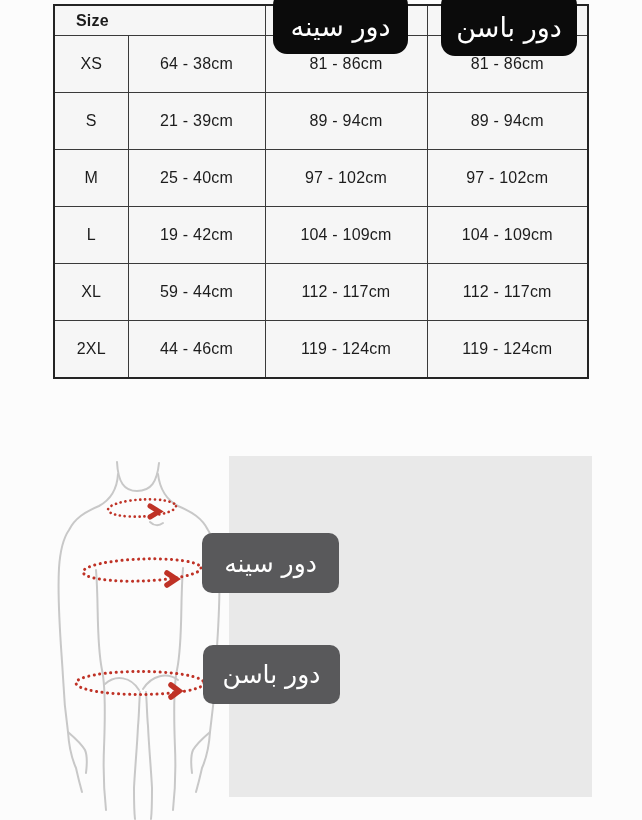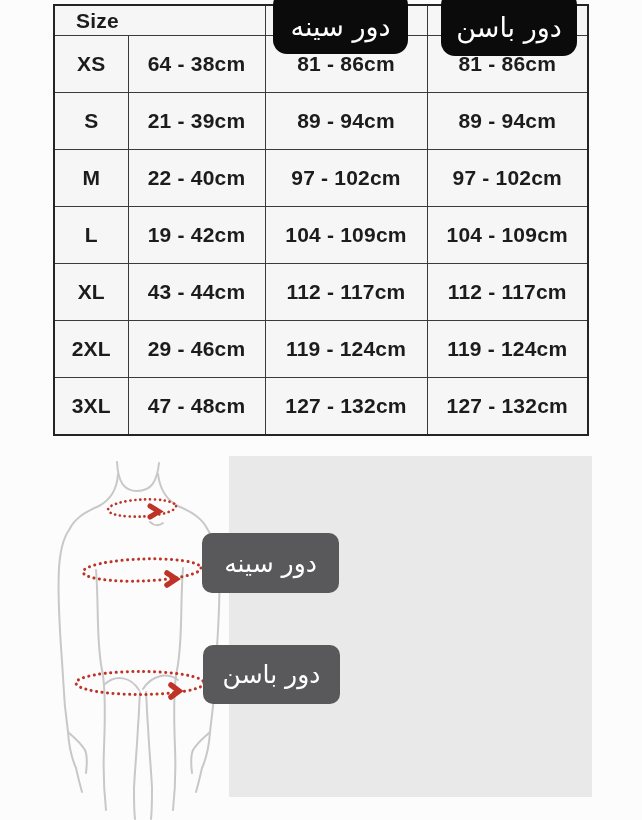--- a/index.html
+++ b/index.html
@@ -10,25 +10,25 @@
   }
   
   .size-table{
     position:absolute;left:53px;top:4px;z-index:1;
     border-collapse:collapse;table-layout:fixed;
     background:#f6f6f6;border:2px solid #242424;
   }
   .size-table td{
     border:1.5px solid #3a3a3a;
     text-align:center;vertical-align:middle;
-    font-size:21px;color:#1c1c1c;padding:0;
+    font-size:16px;color:#1c1c1c;padding:0;
     letter-spacing:.2px;
   }
   .head-row td{height:29px;}
-  .data-row td{height:56px;font-weight:bold;}
+  .data-row td{height:56px;}
   .size-head{
     text-align:left !important;padding-left:21px !important;
     font-weight:bold;font-size:20px;color:#111;
   }
   
   .hdr-badge{
     position:absolute;top:-9px;z-index:3;
     background:#0b0b0b;color:#ffffff;border-radius:14px;
     display:flex;align-items:center;justify-content:center;
     font-family:"DejaVu Sans",sans-serif;font-size:27px;
@@ -72,47 +72,41 @@
     <td>81 - 86cm</td>
   </tr>
   <tr class="data-row">
     <td>S</td>
     <td>21 - 39cm</td>
     <td>89 - 94cm</td>
     <td>89 - 94cm</td>
   </tr>
   <tr class="data-row">
     <td>M</td>
-    <td>22 - 40cm</td>
+    <td>25 - 40cm</td>
     <td>97 - 102cm</td>
     <td>97 - 102cm</td>
   </tr>
   <tr class="data-row">
     <td>L</td>
     <td>19 - 42cm</td>
     <td>104 - 109cm</td>
     <td>104 - 109cm</td>
   </tr>
   <tr class="data-row">
     <td>XL</td>
-    <td>43 - 44cm</td>
+    <td>59 - 44cm</td>
     <td>112 - 117cm</td>
     <td>112 - 117cm</td>
   </tr>
   <tr class="data-row">
     <td>2XL</td>
-    <td>29 - 46cm</td>
+    <td>44 - 46cm</td>
     <td>119 - 124cm</td>
     <td>119 - 124cm</td>
-  </tr>
-  <tr class="data-row">
-    <td>3XL</td>
-    <td>47 - 48cm</td>
-    <td>127 - 132cm</td>
-    <td>127 - 132cm</td>
   </tr>
 </tbody>
   </table>
 
 <div class="hdr-badge" id="badge-chest-hdr" lang="fa">دور سینه</div>
 <div class="hdr-badge" id="badge-hip-hdr" lang="fa">دور باسن</div>
 
 <svg id="figure-svg" width="642" height="380" viewBox="0 440 642 380">
 
   <rect x="229" y="456" width="363" height="341" fill="#e9e9e9"></rect>

